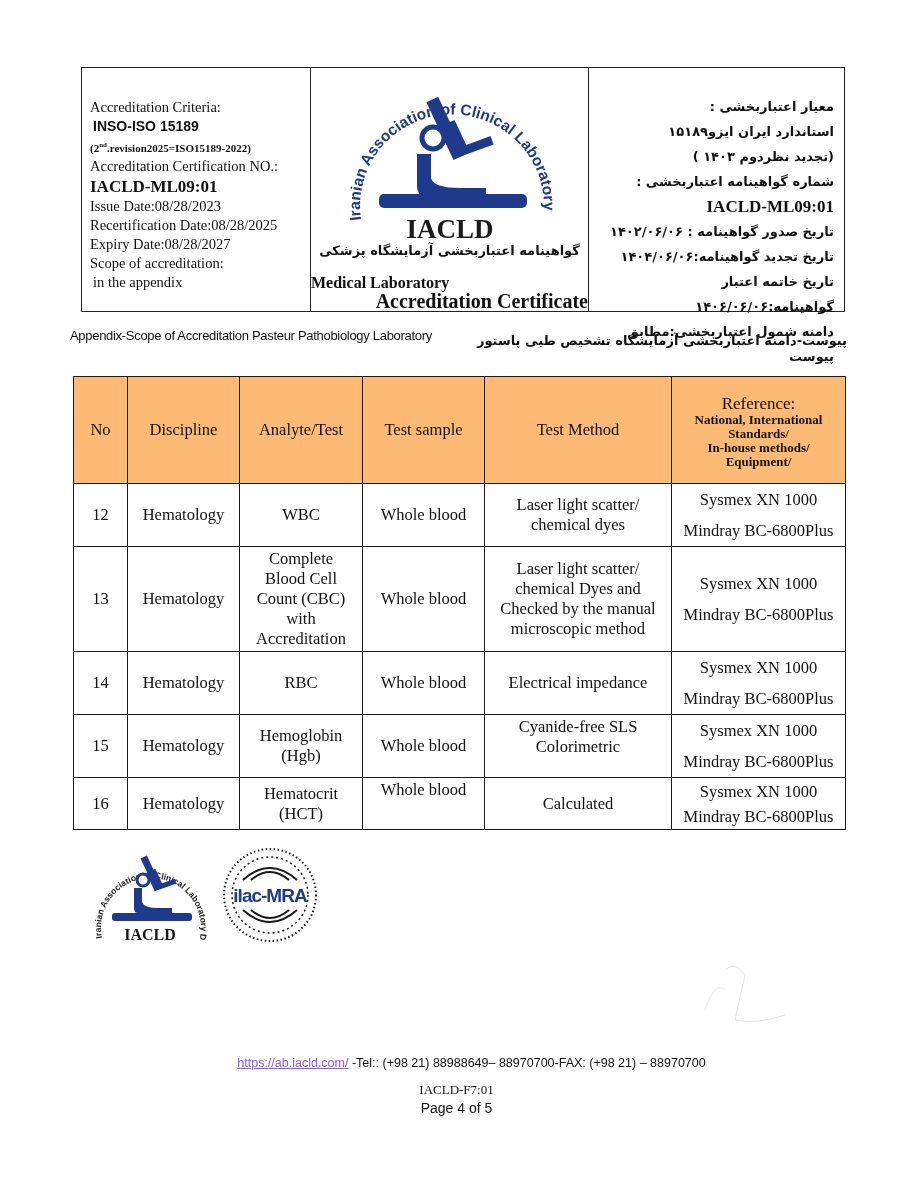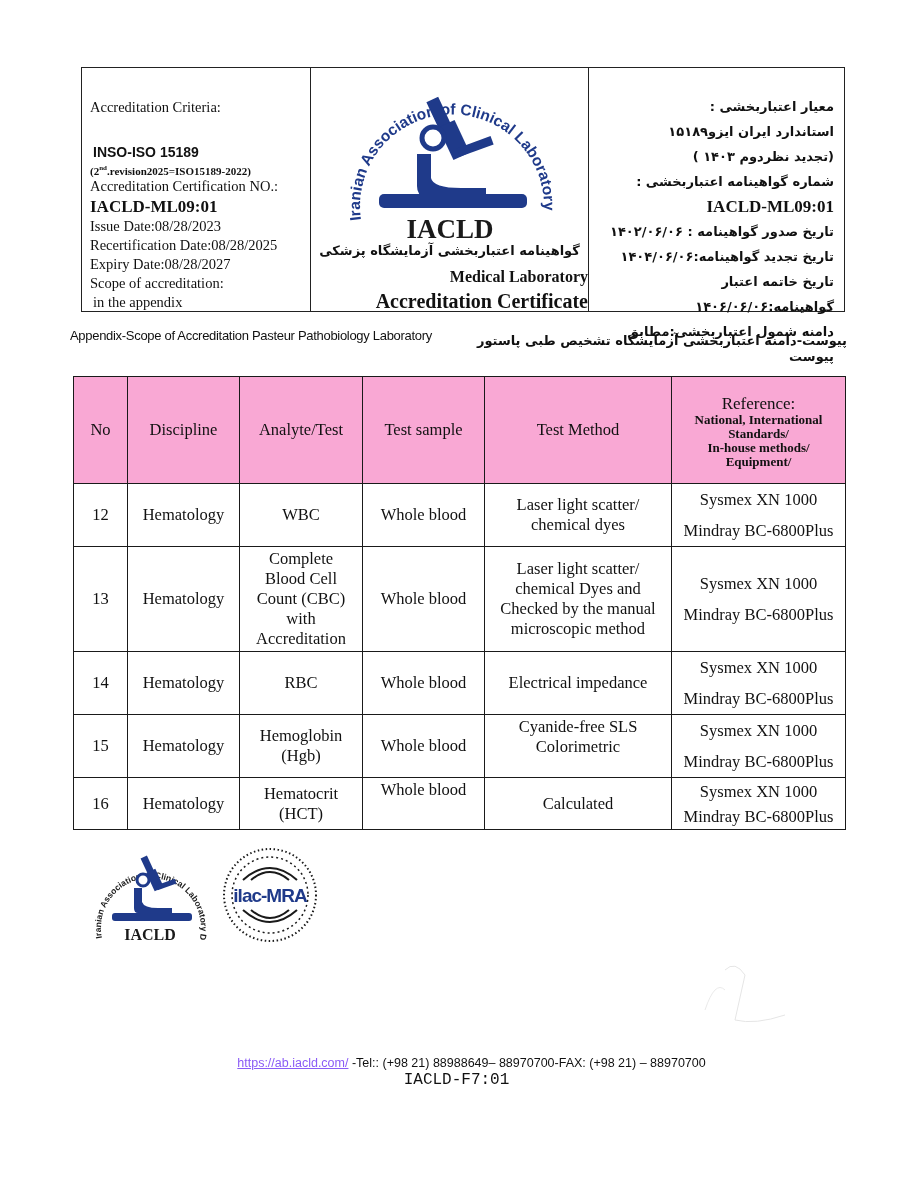--- a/index.html
+++ b/index.html
@@ -2,42 +2,42 @@
 <html><head>
 <meta charset="utf-8">
 <style>
   * { box-sizing: border-box; margin: 0; padding: 0; }
   html, body { width: 899px; height: 1198px; background: #ffffff; }
   body { position: relative; font-family: "Liberation Serif", serif; color: #111; overflow: hidden; }
 
   
   .hdr { position: absolute; left: 81px; top: 67px; width: 764px; height: 245px; border: 1.5px solid #222; display: flex; }
   .hdr-left { width: 229px; border-right: 1.5px solid #222; padding: 30px 6px 0 8px; font-size: 14.5px; line-height: 19px; }
-  .hdr-left .crit-std { padding-left: 3px; font-weight: 700; font-family: "Liberation Sans", sans-serif; font-size: 14px; margin-top: 26px; }
+  .hdr-left .crit-std { padding-left: 3px; font-weight: 700; font-family: "Liberation Sans", sans-serif; font-size: 14px; }
   .hdr-left .crit-std b { font-weight: 700; }
-  .hdr-left .rev { font-size: 11px; font-weight: 700; line-height: 12px; }
+  .hdr-left .rev { font-size: 11px; font-weight: 700; line-height: 18px; }
   .hdr-left .rev sup { font-size: 7px; }
   .hdr-left .certno { font-weight: 700; font-size: 17px; line-height: 21px; }
   .hdr-left .indent { padding-left: 3px; }
   .hdr-mid { width: 278px; border-right: 1.5px solid #222; position: relative; }
   .hdr-right { flex: 1; direction: rtl; text-align: right; padding: 26px 10px 0 6px; font-size: 13px; line-height: 25px; font-weight: 700; font-family: "DejaVu Sans", sans-serif; }
   .hdr-right .certno-r { direction: ltr; text-align: right; font-family: "Liberation Serif", serif; font-size: 17px; font-weight: 700; }
 
   .logo-svg { position: absolute; left: 10px; top: 2px; }
   .mid-fa { position: absolute; left: 0; right: 0; top: 175px; text-align: center; direction: rtl; font-family: "DejaVu Sans", sans-serif; font-weight: 700; font-size: 13px; }
-  .mid-en1 { position: absolute; left: 0; right: 0; top: 200px; text-align: right; font-weight: 700; font-size: 16px; }
+  .mid-en1 { position: absolute; left: 0; right: 0; top: 206px; text-align: left; font-weight: 700; font-size: 16px; }
   .mid-en2 { position: absolute; left: 0; right: 0; top: 222px; text-align: right; font-weight: 700; font-size: 20px; }
 
   .appx-en { position: absolute; left: 70px; top: 328px; font-size: 13px; font-family: "Liberation Sans", sans-serif; letter-spacing: -0.3px; }
   .appx-fa { position: absolute; right: 52px; top: 333px; direction: rtl; font-family: "DejaVu Sans", sans-serif; font-weight: 700; font-size: 13px; }
 
   
   table.scope { position: absolute; left: 73px; top: 376px; width: 773px; border-collapse: collapse; font-size: 16.5px; }
   table.scope th, table.scope td { border: 1.5px solid #1a1a1a; text-align: center; vertical-align: middle; line-height: 20px; font-weight: normal; }
-  table.scope thead th { background: #f9a8d4; height: 107px; }
+  table.scope thead th { background: #fdba74; height: 107px; }
   table.scope th.ref { line-height: 14px; padding-top: 2px; }
   table.scope th.ref .ref-title { font-size: 17px; line-height: 19px; display: block; }
   table.scope th.ref .ref-sub { font-size: 13px; font-weight: 700; display: block; }
   .eq { display: block; line-height: 31px; }
 
   .col-no { width: 54px; }
   .col-disc { width: 112px; }
   .col-ana { width: 123px; }
   .col-samp { width: 122px; }
   .col-meth { width: 187px; }
@@ -45,21 +45,21 @@
   
   .logo-small { position: absolute; left: 88px; top: 838px; }
   .ilac { position: absolute; left: 221px; top: 846px; }
 
   .stamp { position: absolute; left: 685px; top: 940px; width: 120px; height: 100px; opacity: 0.25; }
 
   
   .footer { position: absolute; left: 0; right: 0; top: 1056px; text-align: center; font-family: "Liberation Sans", sans-serif; }
   .footer .line1 { font-size: 12.5px; margin-left: 44px; }
   .footer .url { color: #8b5cf6; text-decoration: underline; }
-  .footer .form { font-family: Liberation Mono, monospace; font-size: 16px; margin-top: 1px; margin-left: 14px; }
+  .footer .form { font-family: Liberation Serif, serif; font-size: 13px; margin-top: 12px; margin-left: 14px; }
   .footer .page { font-size: 14px; margin-top: 2px; margin-left: 14px; }
 </style>
 </head>
 <body>
 
 <div class="hdr">
   <div class="hdr-left">
     <div>Accreditation Criteria:</div>
     <div class="crit-std"><span>INSO-ISO </span><b>15189</b></div>
     <div class="rev"><span>(2</span><sup>nd</sup><span>.revision2025=ISO15189-2022)</span></div>
@@ -214,13 +214,14 @@
 </svg>
 
 <svg class="stamp" viewBox="0 0 120 100">
   <path d="M 40 30 Q 50 20 60 35 L 50 80 Q 70 85 100 75" fill="none" stroke="#999" stroke-width="1"></path>
   <path d="M 20 70 Q 30 40 40 50" fill="none" stroke="#aaa" stroke-width="1"></path>
 </svg>
 
 <div class="footer">
   <div class="line1"><span class="url">https://ab.iacld.com/</span><span> -Tel:: (+98  21) 88988649– 88970700-FAX: (+98 21) – 88970700</span></div>
   <div class="form">IACLD-F7:01</div>
+  <div class="page">Page 4 of 5</div>
 </div>
 
 </body></html>

